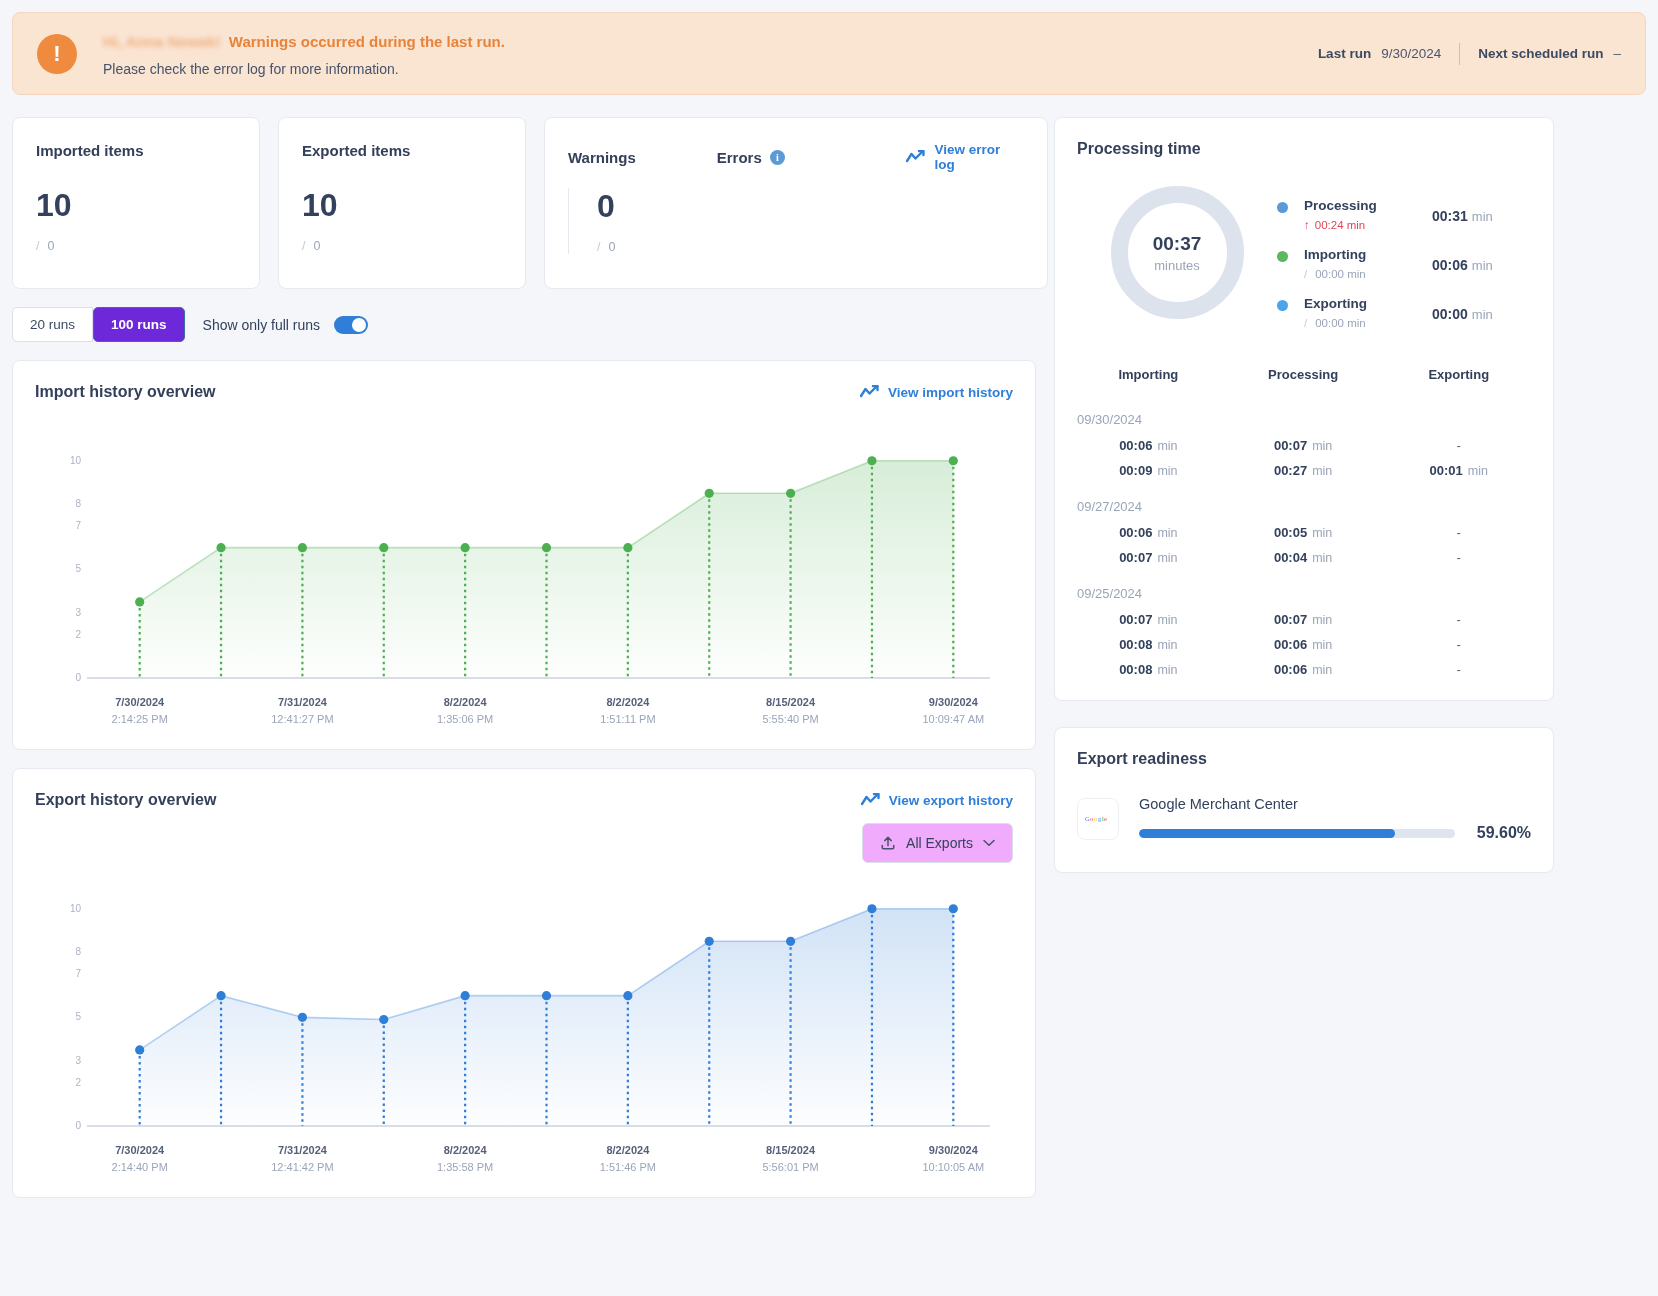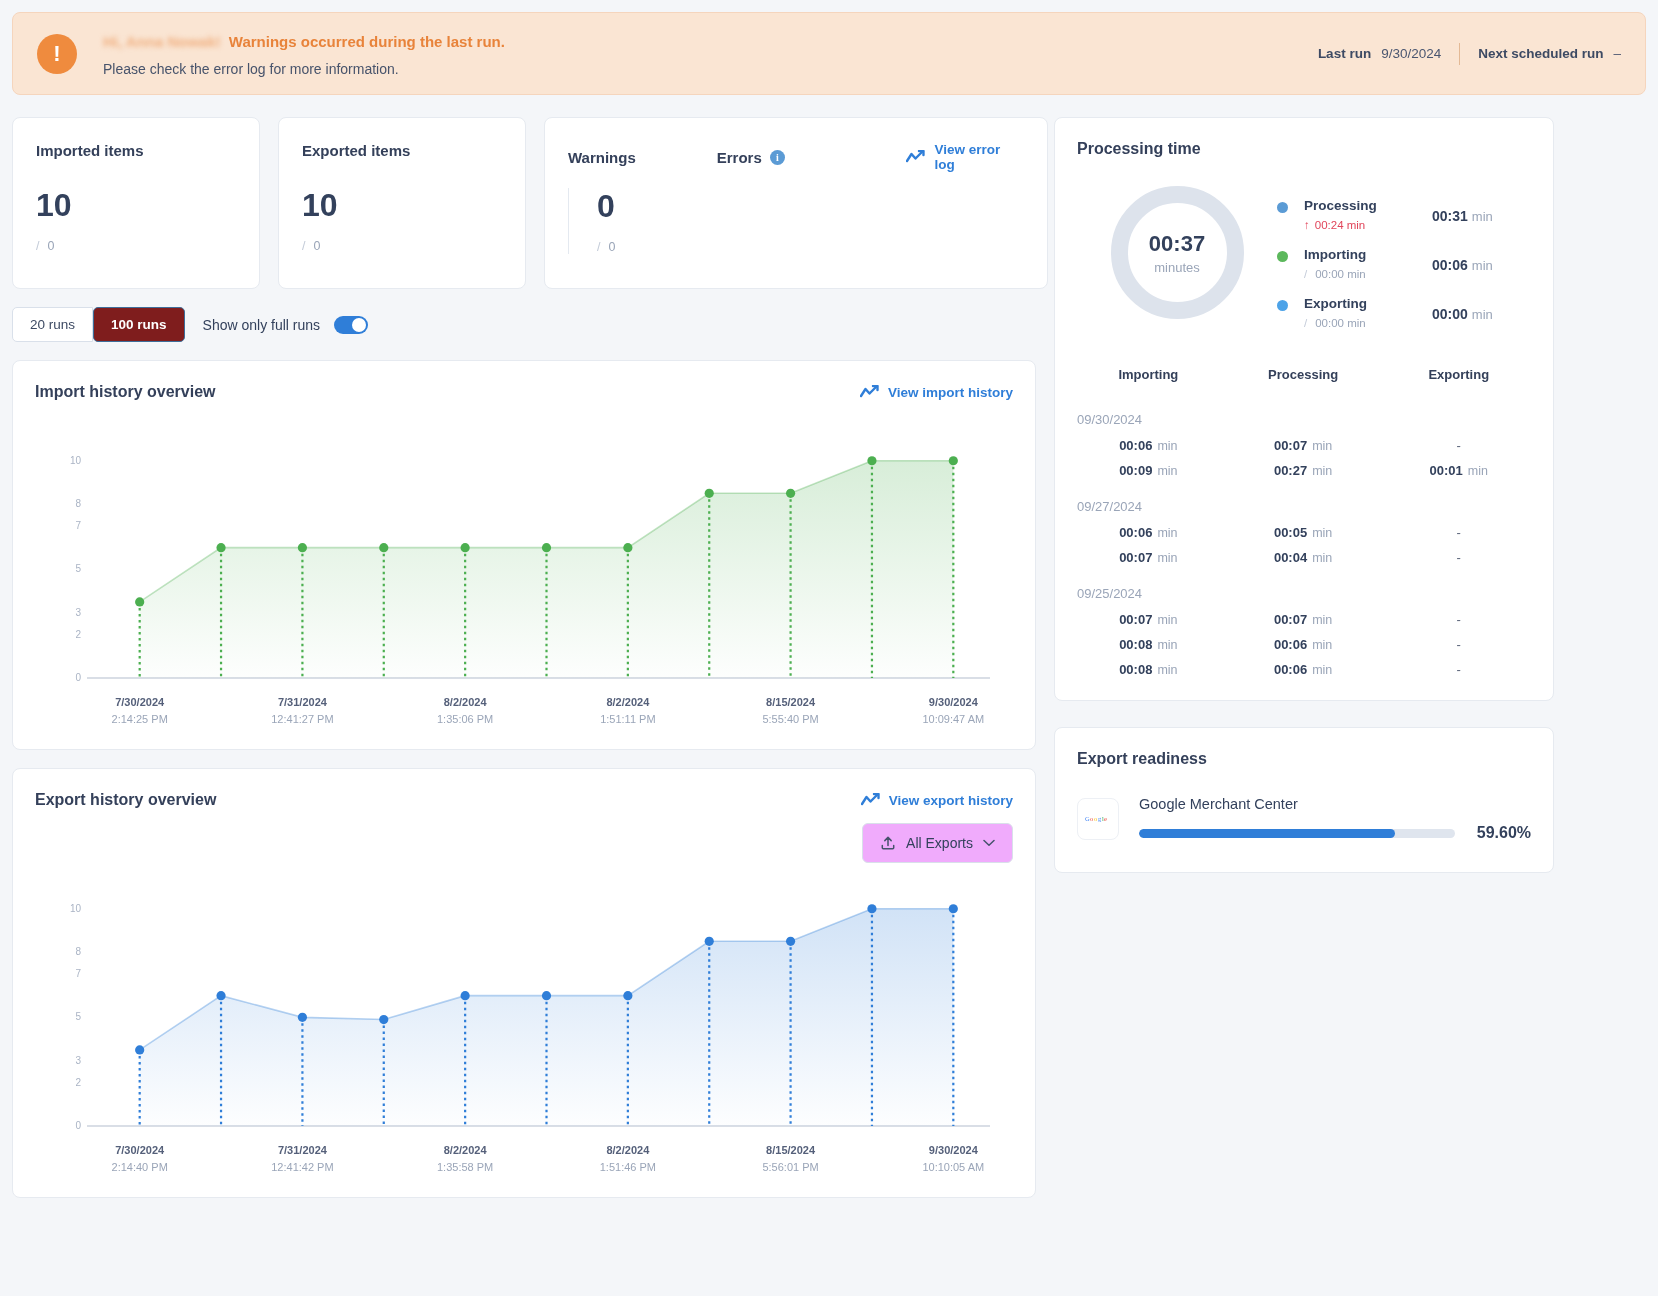--- a/index.html
+++ b/index.html
@@ -91,21 +91,21 @@
   .warn-body .cell .stat-value { margin-top: 0; }
 
   
   .runs-bar { display: flex; align-items: center; gap: 0; margin-top: 18px; }
   .seg {
     font-size: 13.5px; padding: 9px 17px; border: 1px solid #d9e0ea;
     background: #fff; cursor: pointer; color: #3d4a63;
   }
   .seg:first-of-type { border-radius: 5px 0 0 5px; }
   .seg.active {
-    background: #7f1d1d; border-color: #3d6e9a; color: #fff; font-weight: 600;
+    background: #6d28d9; border-color: #3d6e9a; color: #fff; font-weight: 600;
     border-radius: 5px;
   }
   .toggle-label { font-size: 14px; margin-left: 18px; color: #33415c; }
   .toggle {
     margin-left: 14px; width: 34px; height: 18px; border-radius: 9px;
     background: #2f7ed8; position: relative; cursor: pointer;
   }
   .toggle .knob {
     position: absolute; right: 2px; top: 2px;
     width: 14px; height: 14px; border-radius: 50%; background: #fff;
@@ -134,21 +134,21 @@
 
   
   .pt-card { padding: 22px 22px 18px 22px; }
   .pt-top { display: flex; align-items: flex-start; margin-top: 26px; }
   .donut-wrap { width: 200px; flex: 0 0 200px; display: flex; justify-content: center;}
   .donut { position: relative; width: 137px; height: 137px; }
   .donut .center {
     position: absolute; inset: 0; display: flex; flex-direction: column;
     align-items: center; justify-content: center;
   }
-  .donut .ctime { font-size: 22px; font-weight: 700; color: #33415c; }
+  .donut .ctime { font-size: 19px; font-weight: 700; color: #33415c; }
   .donut .cunit { font-size: 13px; color: #9aa5b8; margin-top: 3px; }
 
   .legend { flex: 1 1 auto; padding-top: 14px; }
   .leg-row { display: flex; align-items: flex-start; margin-bottom: 16px; }
   .leg-dot { width: 11px; height: 11px; border-radius: 50%; margin-top: 4px; margin-right: 16px; flex: 0 0 11px;}
   .leg-main { width: 128px; }
   .leg-name { font-size: 13.5px; font-weight: 700; color: #33415c; }
   .leg-delta { font-size: 11.5px; margin-top: 6px; color: #9aa5b8; }
   .leg-delta.up { color: #e1455a; }
   .leg-delta .arrow { margin-right: 5px; }

